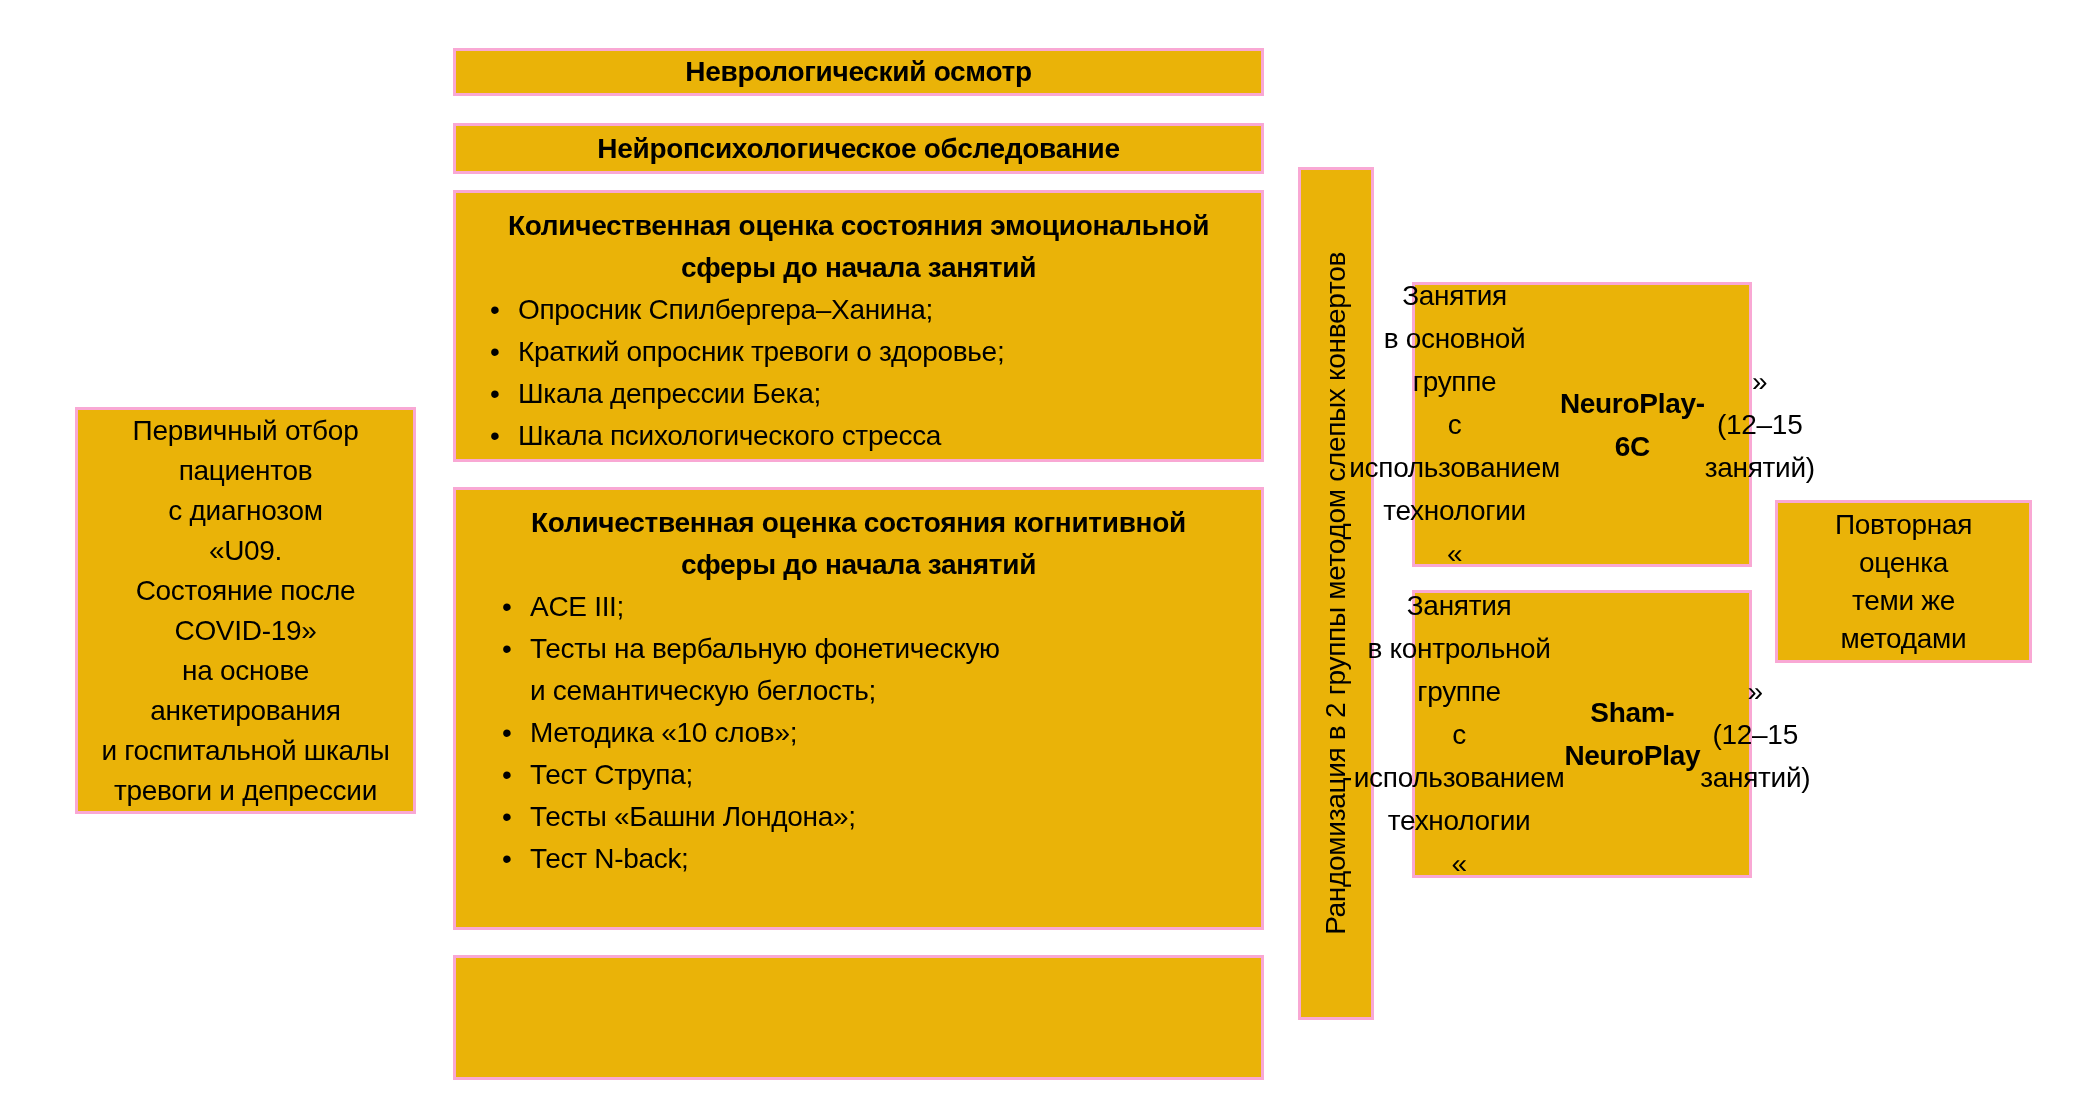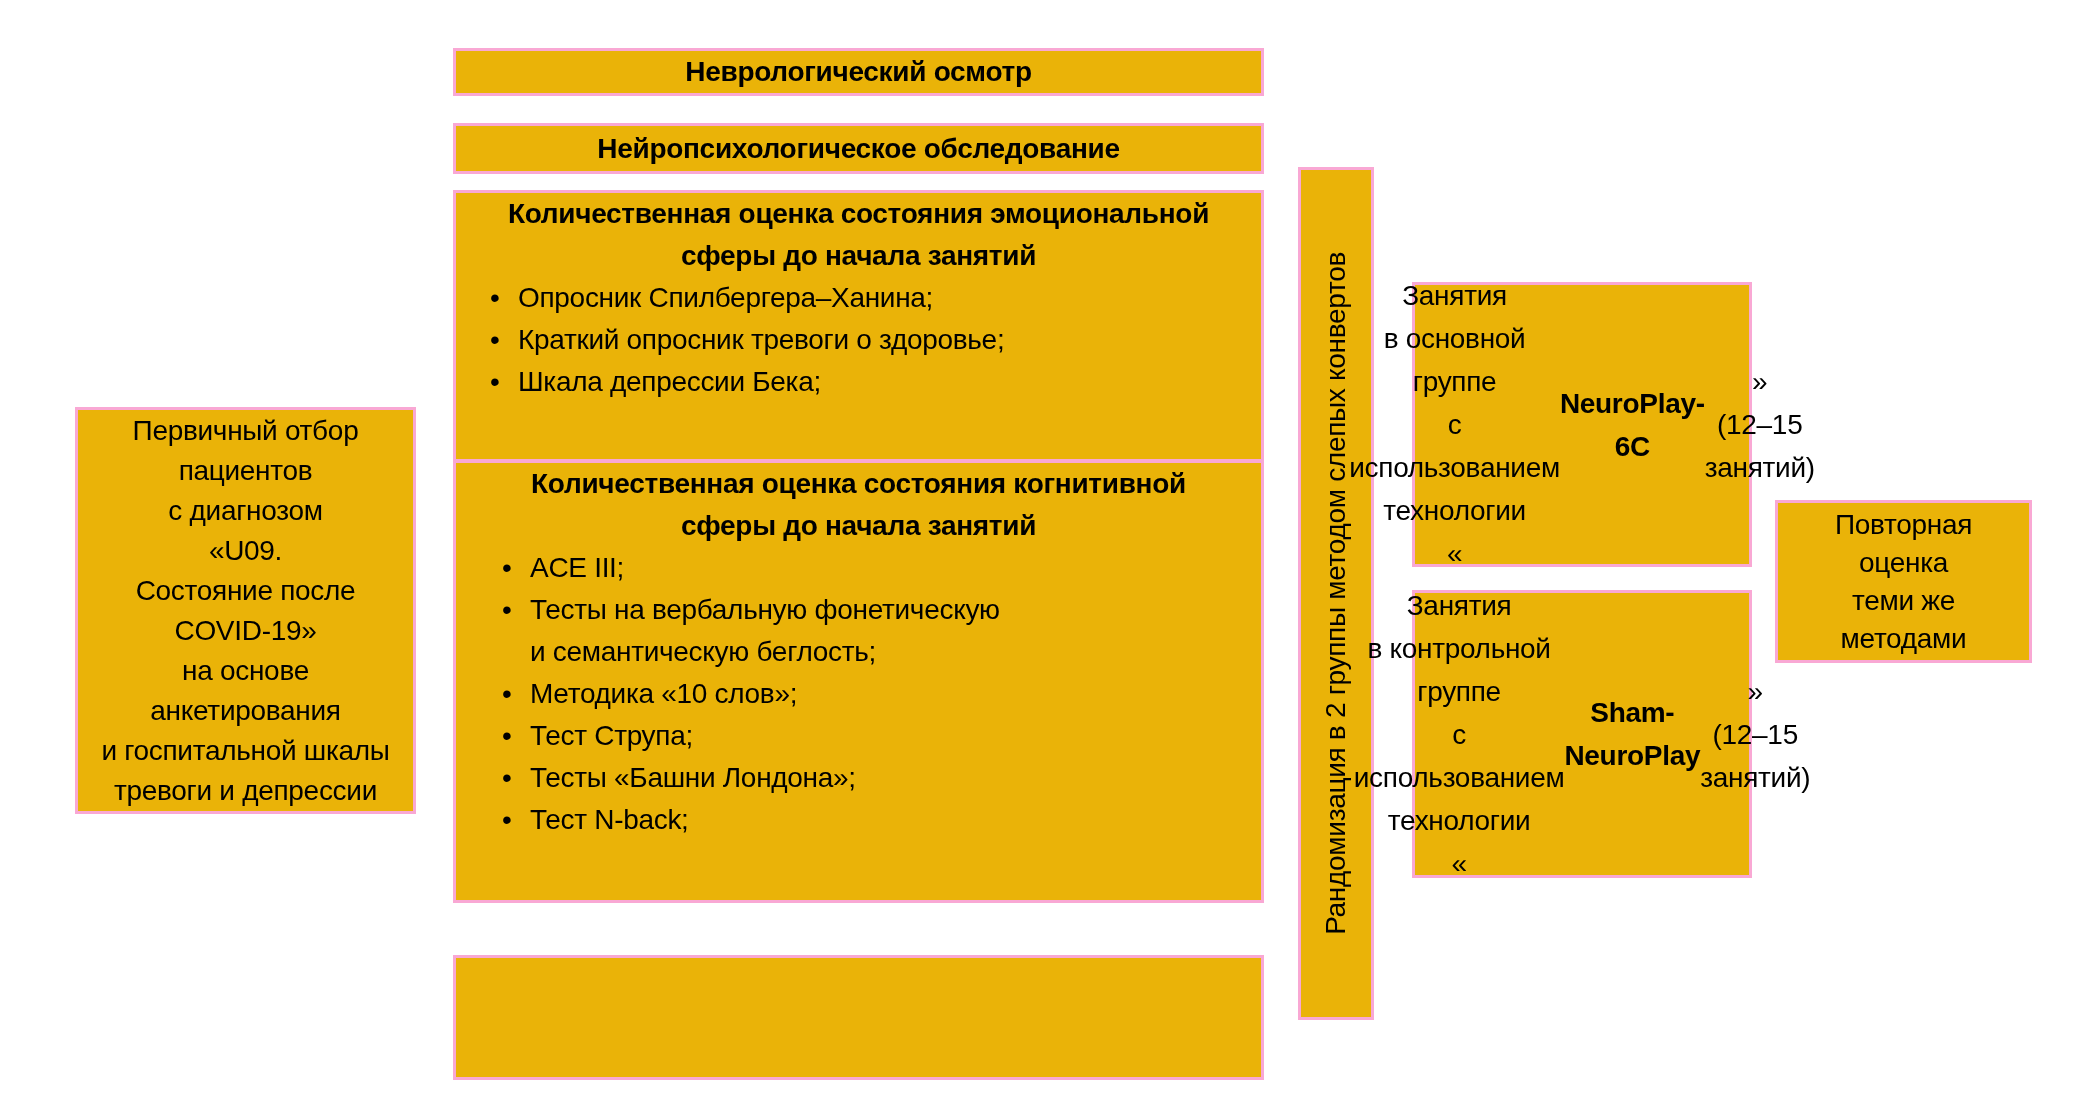--- a/index.html
+++ b/index.html
@@ -16,23 +16,23 @@
   .pre{white-space:pre-line;}
   b{font-weight:bold;}
 
   
   #left-box{left:75px;top:407px;width:341px;height:407px;line-height:40px;}
 
   
   #top-box-1{left:453px;top:48px;width:811px;height:48px;font-weight:bold;}
   #top-box-2{left:453px;top:123px;width:811px;height:51px;font-weight:bold;}
 
-  .assess{}
+  .assess{padding-top:12px;}
   #emotional-box{left:453px;top:190px;width:811px;height:272px;}
-  #cognitive-box{left:453px;top:460px;width:811px;height:443px;}
+  #cognitive-box{left:453px;top:487px;width:811px;height:443px;}
   #asthenia-box{left:453px;top:955px;width:811px;height:125px;padding-top:4px;}
 
   .box-title{font-weight:bold;text-align:center;white-space:pre-line;line-height:42px;}
   #asthenia-box .box-title{line-height:37px;}
 
   .bullets{margin-top:0;}
   #emotional-box .bullets{padding-left:32px;}
   #cognitive-box .bullets{padding-left:44px;}
   #asthenia-box .bullets{padding-left:24px;}
   .li{position:relative;padding-left:30px;white-space:pre-line;line-height:42px;}
@@ -71,20 +71,21 @@
 
 <div class="box flex-center" id="top-box-2">Нейропсихологическое обследование</div>
 
 <div class="box assess" id="emotional-box">
   <div class="box-title">Количественная оценка состояния эмоциональной
 сферы до начала занятий</div>
   <div class="bullets">
       <div class="li"><span>Опросник Спилбергера–Ханина;</span></div>
       <div class="li"><span>Краткий опросник тревоги о здоровье;</span></div>
       <div class="li"><span>Шкала депрессии Бека;</span></div>
+      <div class="li"><span>Шкала психологического стресса</span></div>
     </div>
 </div>
 
 <div class="box assess" id="cognitive-box">
   <div class="box-title">Количественная оценка состояния когнитивной
 сферы до начала занятий</div>
   <div class="bullets">
       <div class="li"><span>ACE III;</span></div>
       <div class="li"><span>Тесты на вербальную фонетическую
 и семантическую беглость;</span></div>

